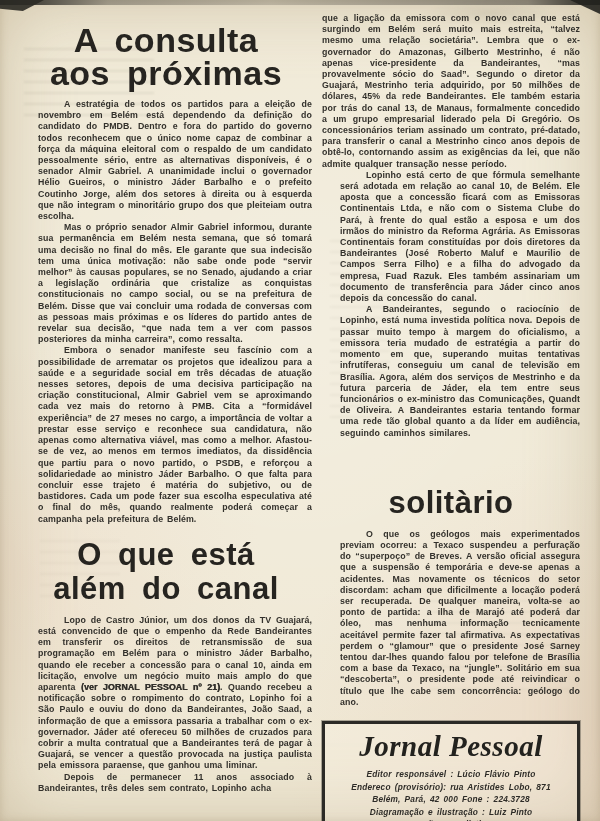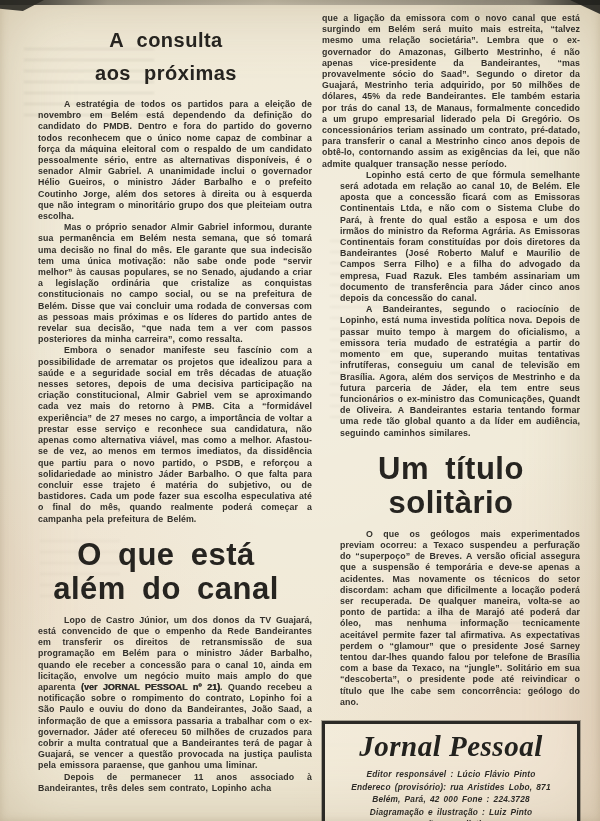--- a/index.html
+++ b/index.html
@@ -34,21 +34,21 @@
   .ghost-lines{background:repeating-linear-gradient(180deg, rgba(110,104,88,0.10) 0 2.5px, transparent 2.5px 11px);}
   .ghost-blob{background:radial-gradient(50% 60% at 50% 50%, rgba(120,112,92,0.14), transparent 75%);}
 
   
   .col{position:absolute;top:0;height:821px;}
   .col-left{left:20px;width:292px;padding-top:16px;}
   .col-right{left:322px;width:258px;padding-top:13px;}
 
   .headline{
     font-weight:bold;color:#262420;text-align:center;
-    font-size:20px;line-height:33px;letter-spacing:.5px;word-spacing:7px;
+    font-size:34px;line-height:33px;letter-spacing:.5px;word-spacing:7px;
     margin:8px 0 9px 0;
   }
   .headline.second{font-size:31px;line-height:34px;margin:13px 0 9px 0;}
 
   .body{
     margin:0;
     font-size:8.8px;line-height:11.2px;font-weight:bold;
     text-align:justify;text-justify:inter-word;
     letter-spacing:.1px;word-spacing:1.1px;
     color:#33312c;
@@ -102,21 +102,21 @@
 
     <p class="body ind"><span>Lopo de Castro Júnior, um dos donos da TV Guajará, está convencido de que o empenho da Rede Bandeirantes em transferir os direitos de retransmissão de sua programação em Belém para o ministro Jáder Barbalho, quando ele receber a concessão para o canal 10, ainda em licitação, envolve um negócio muito mais amplo do que aparenta </span><span class="xb">(ver JORNAL PESSOAL nº 21)</span><span>. Quando recebeu a notificação sobre o rompimento do contrato, Lopinho foi a São Paulo e ouviu do dono da Bandeirantes, João Saad, a informação de que a emissora passaria a trabalhar com o ex-governador. Jáder até ofereceu 50 milhões de cruzados para cobrir a multa contratual que a Bandeirantes terá de pagar à Guajará, se vencer a questão provocada na justiça paulista pela emissora paraense, que ganhou uma liminar.</span></p>
     <p class="body ind">Depois de permanecer 11 anos associado à Bandeirantes, três deles sem contrato, Lopinho acha</p>
   </div>
 
   <div class="col col-right">
     <p class="body">que a ligação da emissora com o novo canal que está surgindo em Belém será muito mais estreita, “talvez mesmo uma relação societária”. Lembra que o ex-governador do Amazonas, Gilberto Mestrinho, é não apenas vice-presidente da Bandeirantes, “mas provavelmente sócio do Saad”. Segundo o diretor da Guajará, Mestrinho teria adquirido, por 50 milhões de dólares, 45% da rede Bandeirantes. Ele também estaria por trás do canal 13, de Manaus, formalmente concedido a um grupo empresarial liderado pela Di Gregório. Os concessionários teriam assinado um contrato, pré-datado, para transferir o canal a Mestrinho cinco anos depois de obtê-lo, contornando assim as exigências da lei, que não admite qualquer transação nesse período.</p>
     <p class="body ind">Lopinho está certo de que fórmula semelhante será adotada em relação ao canal 10, de Belém. Ele aposta que a concessão ficará com as Emissoras Continentais Ltda, e não com o Sistema Clube do Pará, à frente do qual estão a esposa e um dos irmãos do ministro da Reforma Agrária. As Emissoras Continentais foram constituídas por dois diretores da Bandeirantes (José Roberto Maluf e Maurilio de Campos Serra Filho) e a filha do advogado da empresa, Fuad Razuk. Eles também assinariam um documento de transferência para Jáder cinco anos depois da concessão do canal.</p>
     <p class="body ind">A Bandeirantes, segundo o raciocínio de Lopinho, está numa investida política nova. Depois de passar muito tempo à margem do oficialismo, a emissora teria mudado de estratégia a partir do momento em que, superando muitas tentativas infrutíferas, conseguiu um canal de televisão em Brasília. Agora, além dos serviços de Mestrinho e da futura parceria de Jáder, ela tem entre seus funcionários o ex-ministro das Comunicações, Quandt de Oliveira. A Bandeirantes estaria tentando formar uma rede tão global quanto a da líder em audiência, seguindo caminhos similares.</p>
 
-    <h1 class="headline second"><span>Um título</span><br><span>solitàrio</span></h1>
+    <h1 class="headline second"><br><span>solitàrio</span></h1>
 
     <p class="body ind">O que os geólogos mais experimentados previam ocorreu: a Texaco suspendeu a perfuração do “superpoço” de Breves. A versão oficial assegura que a suspensão é temporária e deve-se apenas a acidentes. Mas novamente os técnicos do setor discordam: acham que dificilmente a locação poderá ser recuperada. De qualquer maneira, volta-se ao ponto de partida: a ilha de Marajó até poderá dar óleo, mas nenhuma informação tecnicamente aceitável permite fazer tal afirmativa. As expectativas perdem o “glamour” que o presidente José Sarney tentou dar-lhes quando falou por telefone de Brasília com a base da Texaco, na “jungle”. Solitário em sua “descoberta”, o presidente pode até reivindicar o título que lhe cabe sem concorrência: geólogo do ano.</p>
 
     <div class="masthead">
       <div class="logo">Jornal Pessoal</div>
       <div class="mline">Editor responsável :  Lúcio Flávio Pinto</div>
       <div class="mline">Endereco (provisório):  rua Aristides Lobo, 871</div>
       <div class="mline">Belém, Pará, 42 000    Fone :   224.3728</div>
       <div class="mline">Diagramação e ilustração :  Luiz Pinto</div>
       <div class="mline">Opção Jornalistica</div>

